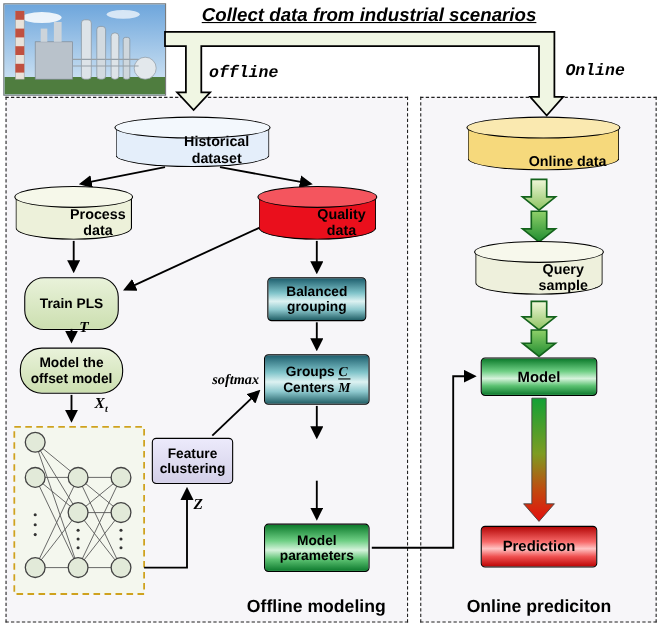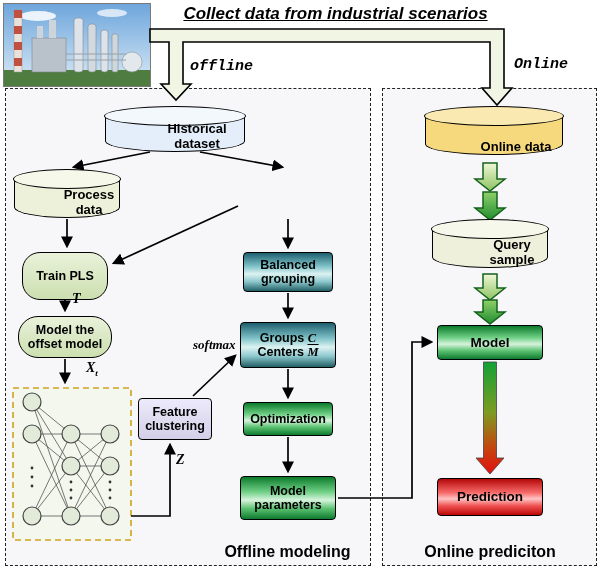--- a/index.html
+++ b/index.html
@@ -193,20 +193,23 @@
       <path d="M338,498 L412,498 L412,342 L431,342"></path>
     </g>
   </svg>
 
   <div class="cyl cyl-hist" id="p-hist">
     <span>Historical dataset</span>
   </div>
   <div class="cyl cyl-proc" id="p-proc">
     <span>Process data</span>
   </div>
+  <div class="cyl cyl-qual" id="p-qual">
+    <span>Quality data</span>
+  </div>
 
   <div class="box green-light" id="p-pls">
     <span>Train PLS</span>
   </div>
 
   <div class="box green-light" id="p-offset">
     <div class="two">
       <span>Model the</span><br>
       <span>offset model</span>
     </div>
@@ -228,23 +231,20 @@
 
   <div class="box teal" id="p-groups">
     <div class="two">
       <span>Groups</span>
       <span class="msym">C</span><br>
       <span>Centers</span>
       <span class="msym ov">M</span>
     </div>
   </div>
 
-  <div class="box greenG" id="p-opt">
-    <span>Optimization</span>
-  </div>
 
   <div class="box greenG" id="p-params">
     <div class="two">
       <span>Model</span><br>
       <span>parameters</span>
     </div>
   </div>
 
   <div class="cyl cyl-online" id="p-odata">
     <span>Online data</span>

